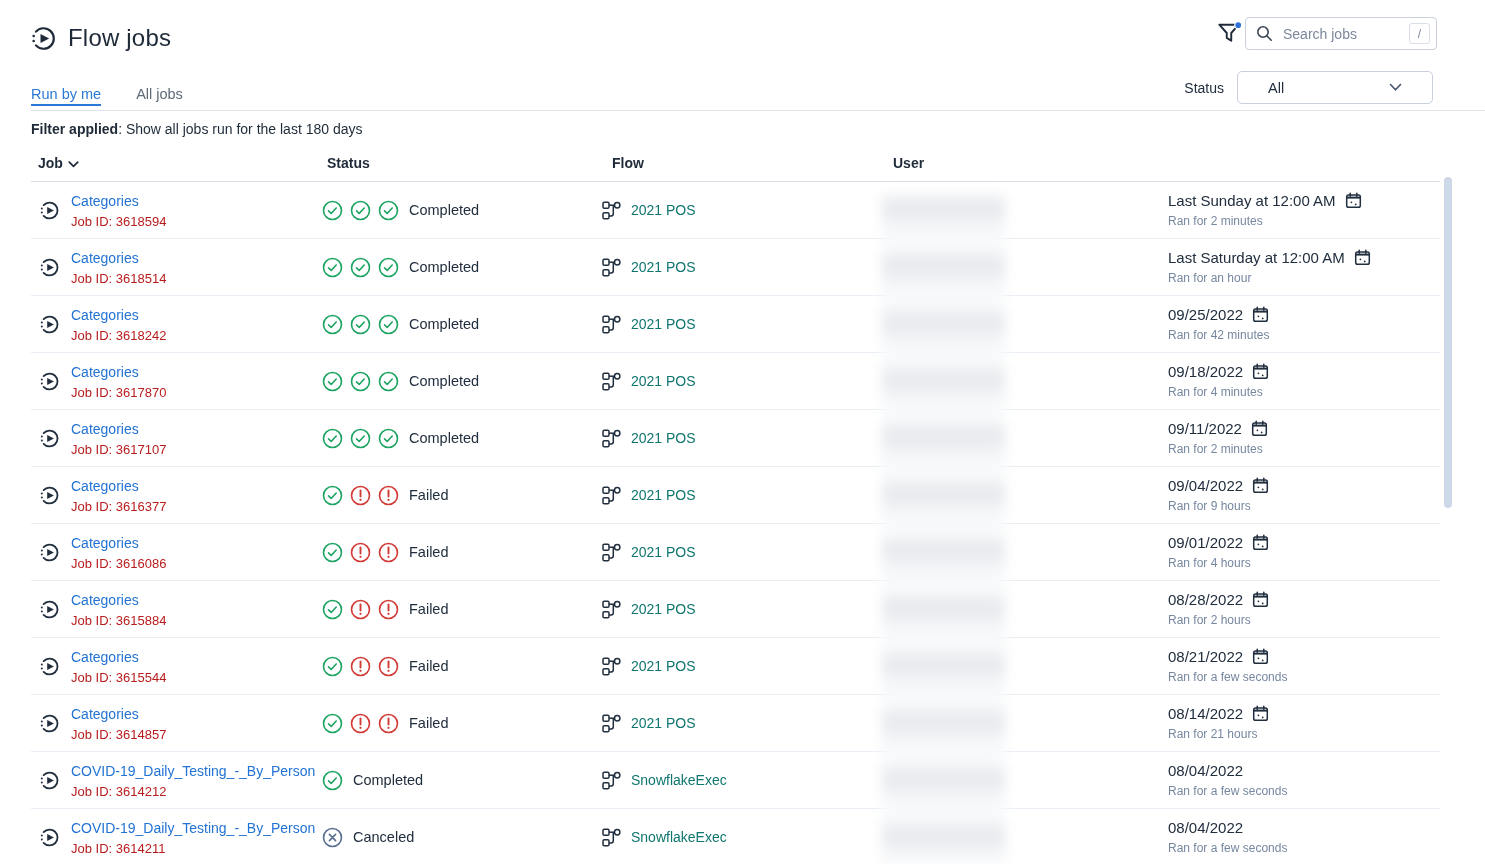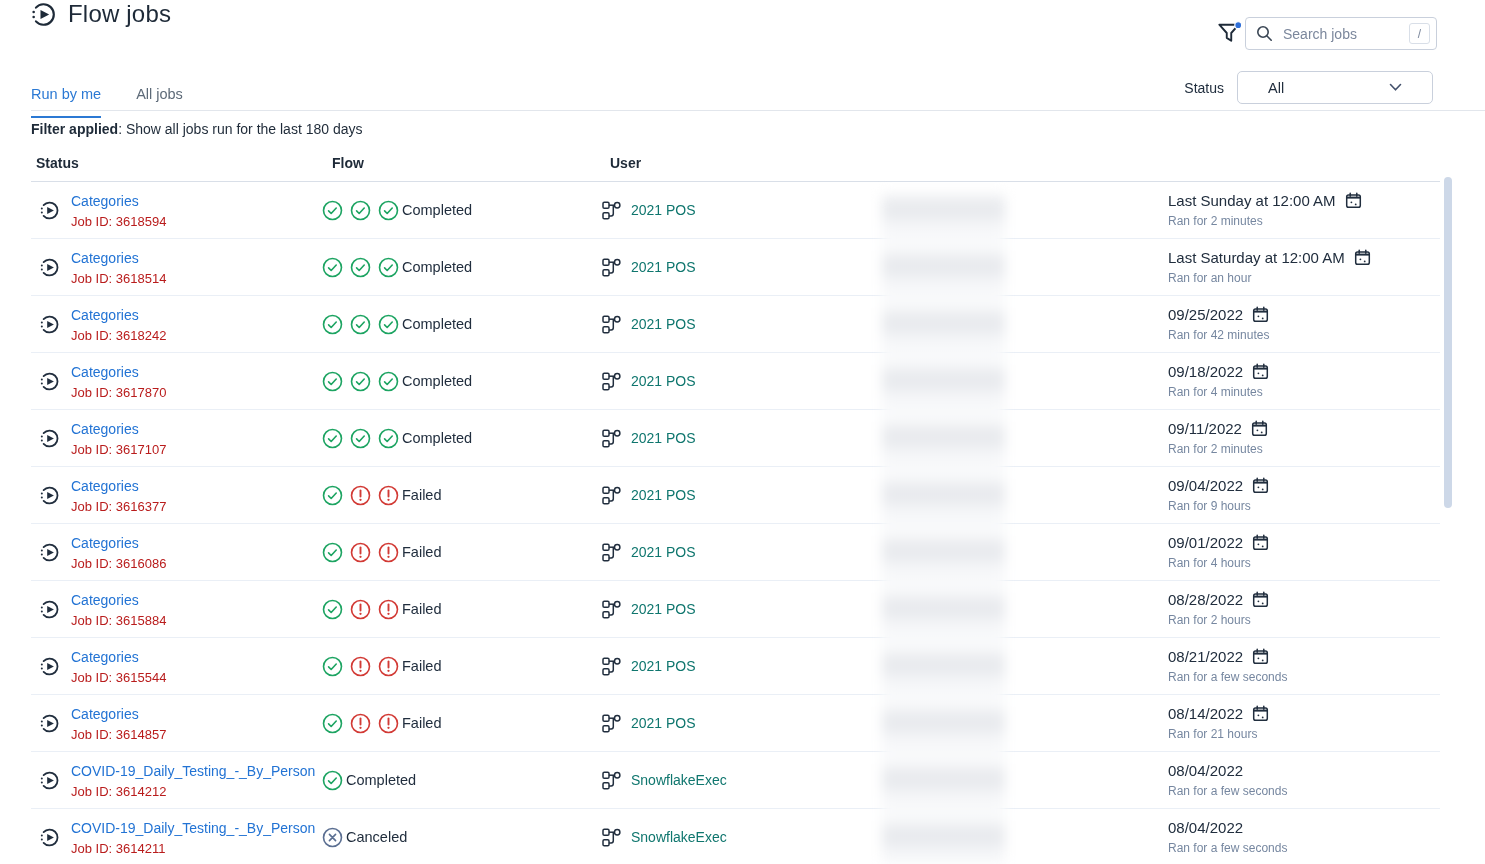--- a/index.html
+++ b/index.html
@@ -4,40 +4,40 @@
 <style>
   * { box-sizing: border-box; }
   html,body { margin:0; padding:0; }
   body {
     width:1485px; height:864px; overflow:hidden; background:#ffffff;
     font-family:"Liberation Sans", sans-serif; color:#212e3e;
   }
   .page { position:relative; width:1485px; height:864px; }
 
   
-  .title-wrap { position:absolute; left:30px; top:0; display:flex; align-items:center; gap:11px; }
+  .title-wrap { position:absolute; left:30px; top:24px; display:flex; align-items:center; gap:11px; }
   .title-wrap h1 { margin:0; font-size:24px; font-weight:500; color:#1e2a38; letter-spacing:.2px; }
 
   .funnel-wrap { position:absolute; left:1216px; top:20px; width:26px; height:26px; cursor:pointer; }
   .searchbox {
     position:absolute; left:1245px; top:17px; width:192px; height:33px;
     border:1px solid #c9d0dc; border-radius:4px; background:#fff;
     display:flex; align-items:center; gap:8px; padding:0 6px 0 10px;
   }
   .searchbox input { border:none; outline:none; flex:1; min-width:0; font-size:14px; color:#212e3e; font-family:inherit; background:transparent; }
   .searchbox input::placeholder { color:#7b879c; }
   .kbd {
     width:21px; height:21px; border:1px solid #d9dfe8; border-radius:3px;
     color:#7b879c; font-size:12px; display:flex; align-items:center; justify-content:center; flex:none;
   }
 
   
   .tabs-border { position:absolute; left:31px; right:0; top:110px; height:1px; background:#e2e6ec; }
   .tabs { position:absolute; left:31px; top:86px; display:flex; gap:35px; }
-  .tab { font-size:14.5px; color:#5d6a78; padding-bottom:14px; cursor:pointer; }
+  .tab { font-size:14.5px; color:#5d6a78; padding-bottom:2px; cursor:pointer; }
   .tab.active { color:#2b79d4; border-bottom:2px solid #2b79d4; }
 
   .status-filter { position:absolute; top:71px; right:52px; display:flex; align-items:center; gap:13px; }
   .status-filter label { font-size:14px; color:#212e3e; }
   .select {
     width:196px; height:33px; border:1px solid #c9d0dc; border-radius:5px; background:#fff;
     display:flex; align-items:center; justify-content:space-between; padding:0 30px; font-size:14.5px; cursor:pointer;
   }
 
   .filter-notice { position:absolute; left:31px; top:121px; font-size:14px; color:#1e2a38; }
@@ -60,21 +60,21 @@
 
   .tbody { position:absolute; left:31px; top:182px; width:1409px; }
   .row {
     display:grid; grid-template-columns:291px 280px 283px 283px 1fr;
     height:57px; border-bottom:1px solid #eaeff6; align-items:center;
   }
   .cell { display:flex; align-items:center; }
   .cell.job { padding-left:8px; gap:11px; }
   .job-name { color:#2273d4; font-size:14px; text-decoration:none; cursor:pointer; line-height:17px; }
   .job-id { color:#b91c1c; font-size:13px; margin-top:4px; line-height:15px; }
-  .cell.status { }
+  .cell.status { gap:7px; }
   .status-label { font-size:14.5px; color:#212e3e; margin-left:3px; }
   .st-ic { width:21px; height:21px; display:block; }
   .cell.flow { gap:10px; }
   .flow-name { color:#0f766e; font-size:14px; text-decoration:none; cursor:pointer; }
   .cell.started { align-items:flex-start; flex-direction:column; justify-content:center; }
   .started-main { display:flex; align-items:flex-start; gap:9px; }
   .started-date { font-size:15px; color:#212e3e; line-height:18px; }
   .duration { font-size:12px; color:#7687a0; margin-top:4px; line-height:15px; }
   .icon-flex { display:flex; align-items:center; flex:none; }
 
@@ -144,20 +144,28 @@
         </svg>
       </span>
     </div>
   </div>
 
   <div class="filter-notice">
     <strong>Filter applied</strong><span>: Show all jobs run for the last 180 days</span>
   </div>
 
   <div class="thead">
+    <div class="th c-job">
+      <span>Job</span>
+      <span class="sort-chev icon-flex">
+        <svg width="11" height="7" viewBox="0 0 11 7">
+          <path d="M1.3 1.2 L5.5 5.4 L9.7 1.2" fill="none" stroke="#1e2a38" stroke-width="1.7" stroke-linecap="round" stroke-linejoin="round"></path>
+        </svg>
+      </span>
+    </div>
     <div class="th c-status">Status</div>
     <div class="th c-flow">Flow</div>
     <div class="th c-user">User</div>
   </div>
 
   <div class="tbody" id="tbody">
   <div class="row">
     <div class="cell job">
       <span class="icon-flex js-runicon">
             <svg width="21" height="21" viewBox="0 0 20 20">

